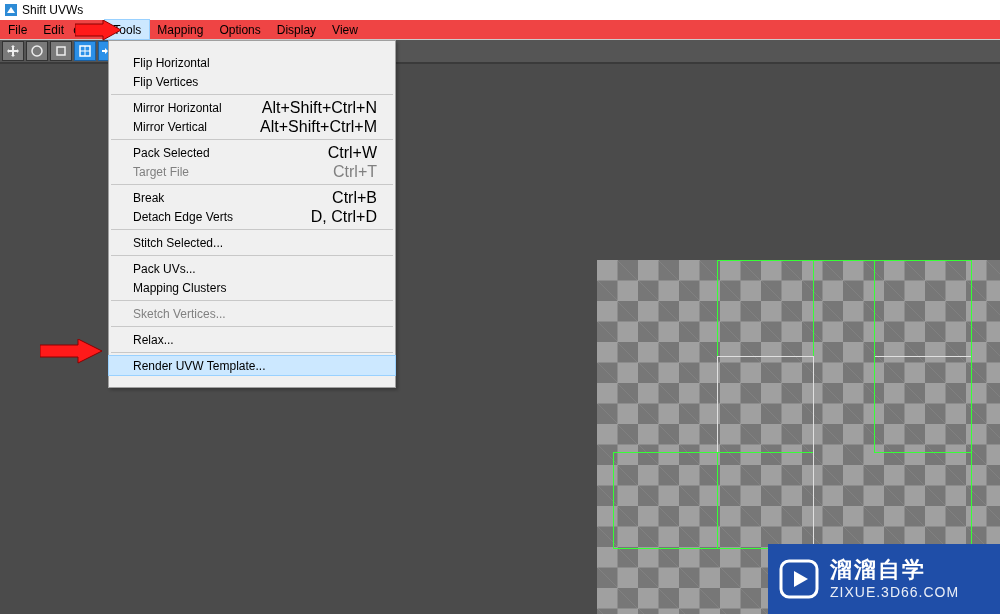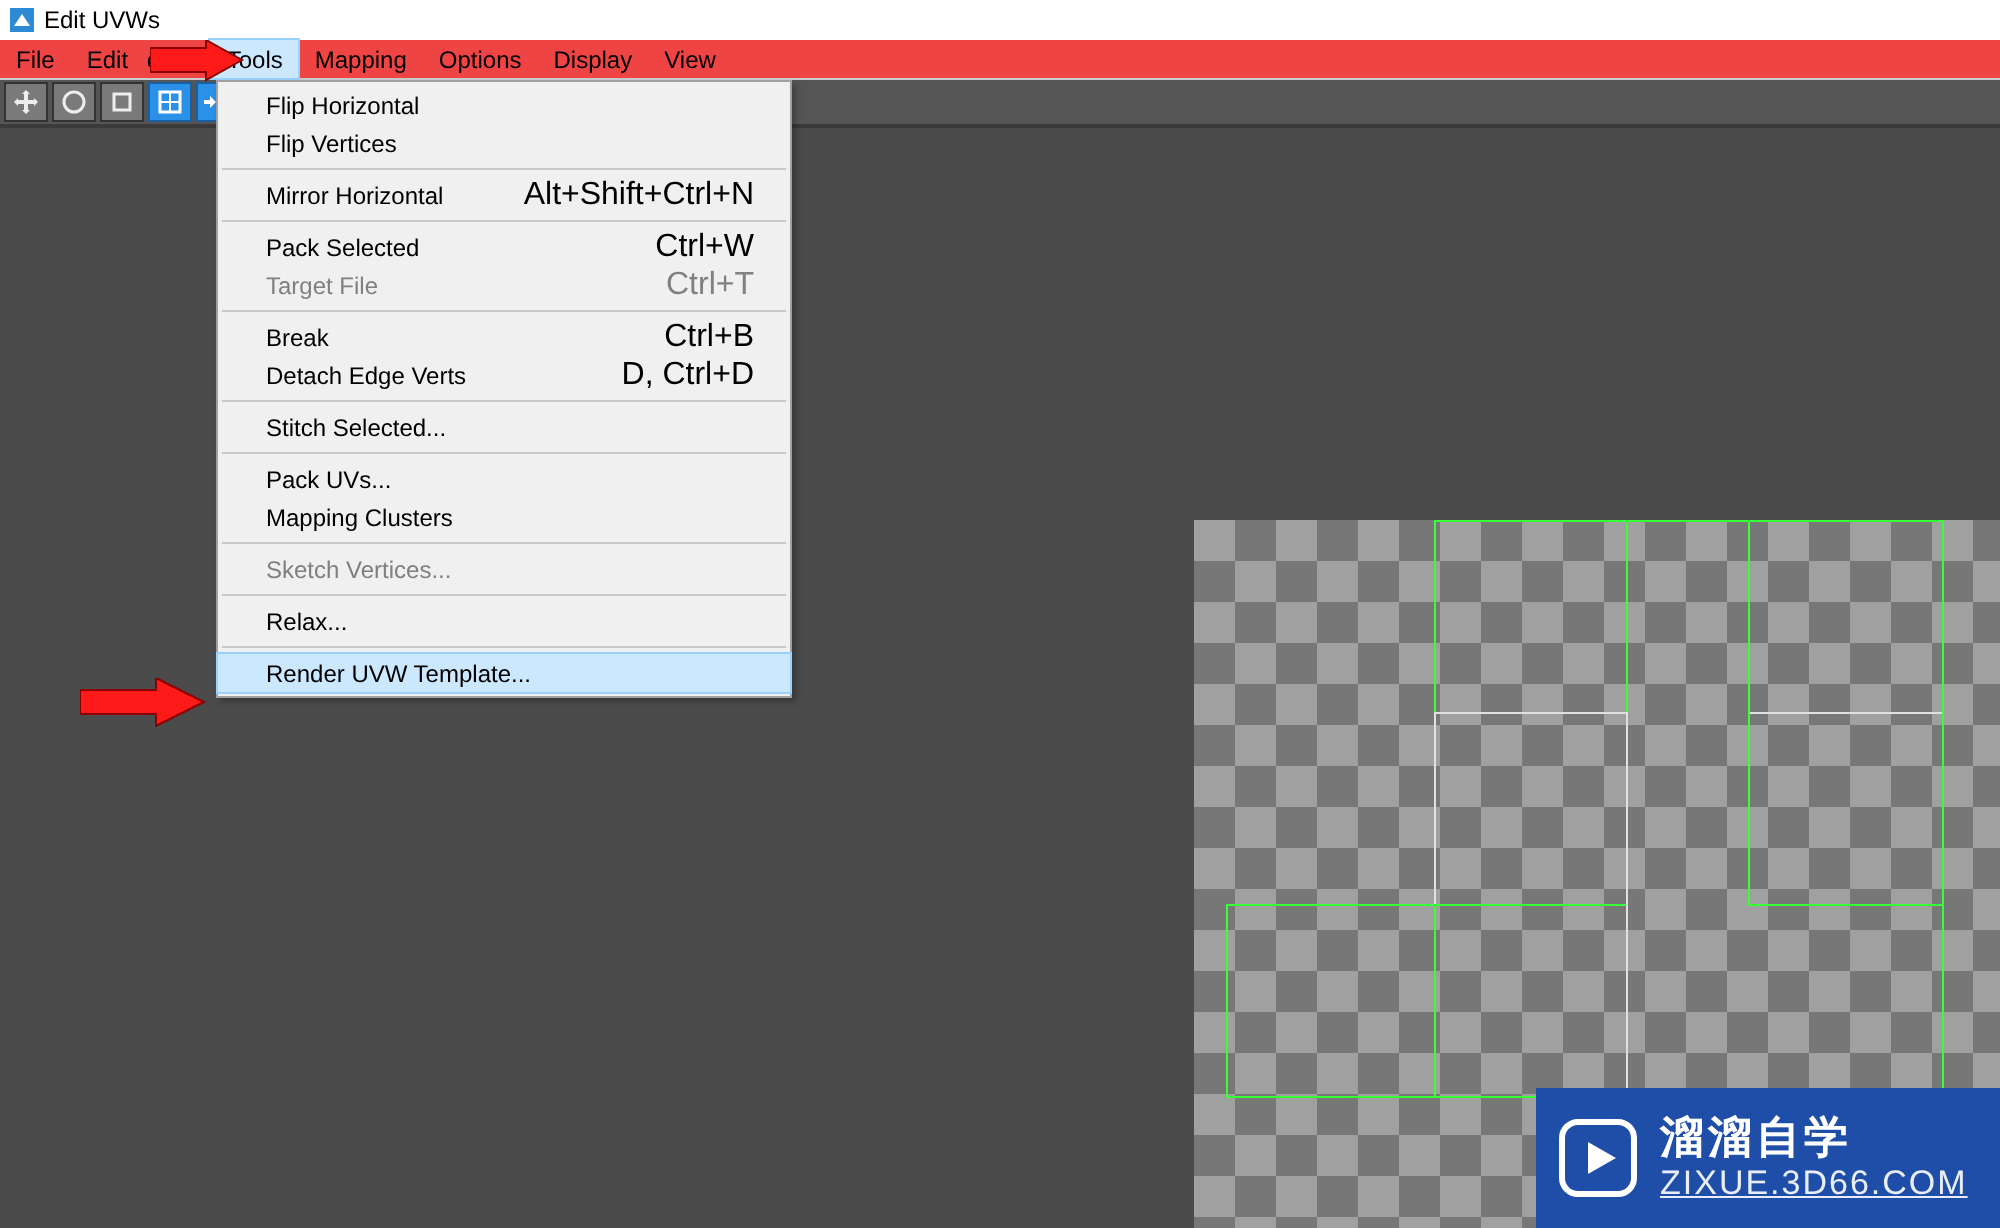--- a/index.html
+++ b/index.html
@@ -25,21 +25,21 @@
   }
   .toolbar .tbtn.active { background: #2b90e8; border-color: #1a5fa0; color: #fff; }
   .content { position: relative; width: 100%; height: calc(100% - 64px); background: #4b4b4b; }
 
   .arrow-top { position: absolute; left: 75px; top: 20px; z-index: 50; pointer-events: none; }
   .arrow-mid { position: absolute; left: 40px; top: 339px; z-index: 50; pointer-events: none; }
 
   .dropdown {
     position: absolute; left: 108px; top: 40px; width: 288px; background: #f0f0f0;
     border: 1px solid #a0a0a0; box-shadow: 2px 2px 3px rgba(0,0,0,0.25); z-index: 40;
-    padding: 2px 0; font-size: 12px;
+    padding: 12px 0; font-size: 12px;
   }
   .dropdown .row {
     display: flex; justify-content: space-between; align-items: center; height: 19px;
     padding: 0 18px 0 24px; color: #000; cursor: default;
   }
   .dropdown .row.disabled { color: #808080; }
   .dropdown .row.hover { background: #cce8ff; outline: 1px solid #99d1ff; }
   .dropdown .sep { height: 1px; margin: 3px 2px; background: #c8c8c8; }
   .dropdown .shortcut { color: #000; font-size: 16px; }
   .dropdown .row.disabled .shortcut { color: #808080; margin-left: 28px; }
@@ -64,33 +64,33 @@
   .watermark {
     position: absolute; right: 0; bottom: 0; width: 232px; height: 70px;
     background: #1f4ea8; display: flex; align-items: center; gap: 10px; padding: 8px 10px;
     color: #fff; z-index: 60;
   }
   .watermark .play {
     width: 42px; height: 42px; display: flex; align-items: center; justify-content: center;
   }
   .watermark .txt { display: flex; flex-direction: column; line-height: 1.2; }
   .watermark .big { font-size: 22px; font-weight: 700; letter-spacing: 2px; }
-  .watermark .small { font-size: 17px; letter-spacing: 1px; opacity: 0.9; text-decoration: underline; }
+  .watermark .small { font-size: 14px; letter-spacing: 1px; opacity: 0.9; }
 </style>
 </head>
 <body>
 
 <div class="titlebar">
   <span class="icon">
     <svg width="14" height="14" viewBox="0 0 14 14">
         <rect x="1" y="1" width="12" height="12" fill="#2d8bd6"></rect>
         <path d="M3 10 L7 4 L11 10" fill="#fff"></path>
       </svg>
   </span>
-  <span>Edit UVWs</span>
+  <span>Shift UVWs</span>
 </div>
 
 <div class="menubar">
   <div class="mitem">
       <span>File</span>
     </div>
   <div class="mitem" style="width:34px; overflow:hidden;">
       <span>Edit</span>
     </div>
   <div class="mitem" style="width:36px; overflow:hidden; padding-left:4px;">
@@ -192,20 +192,24 @@
     </div>
   <div class="row">
       <span>Flip Vertices</span>
       <span class="shortcut"></span>
     </div>
   <div class="sep"></div>
   <div class="row">
       <span>Mirror Horizontal</span>
       <span class="shortcut">Alt+Shift+Ctrl+N</span>
     </div>
+  <div class="row">
+      <span>Mirror Vertical</span>
+      <span class="shortcut">Alt+Shift+Ctrl+M</span>
+    </div>
   <div class="sep"></div>
   <div class="row">
       <span>Pack Selected</span>
       <span class="shortcut">Ctrl+W</span>
     </div>
   <div class="row disabled">
       <span>Target File</span>
       <span class="shortcut">Ctrl+T</span>
     </div>
   <div class="sep"></div>

